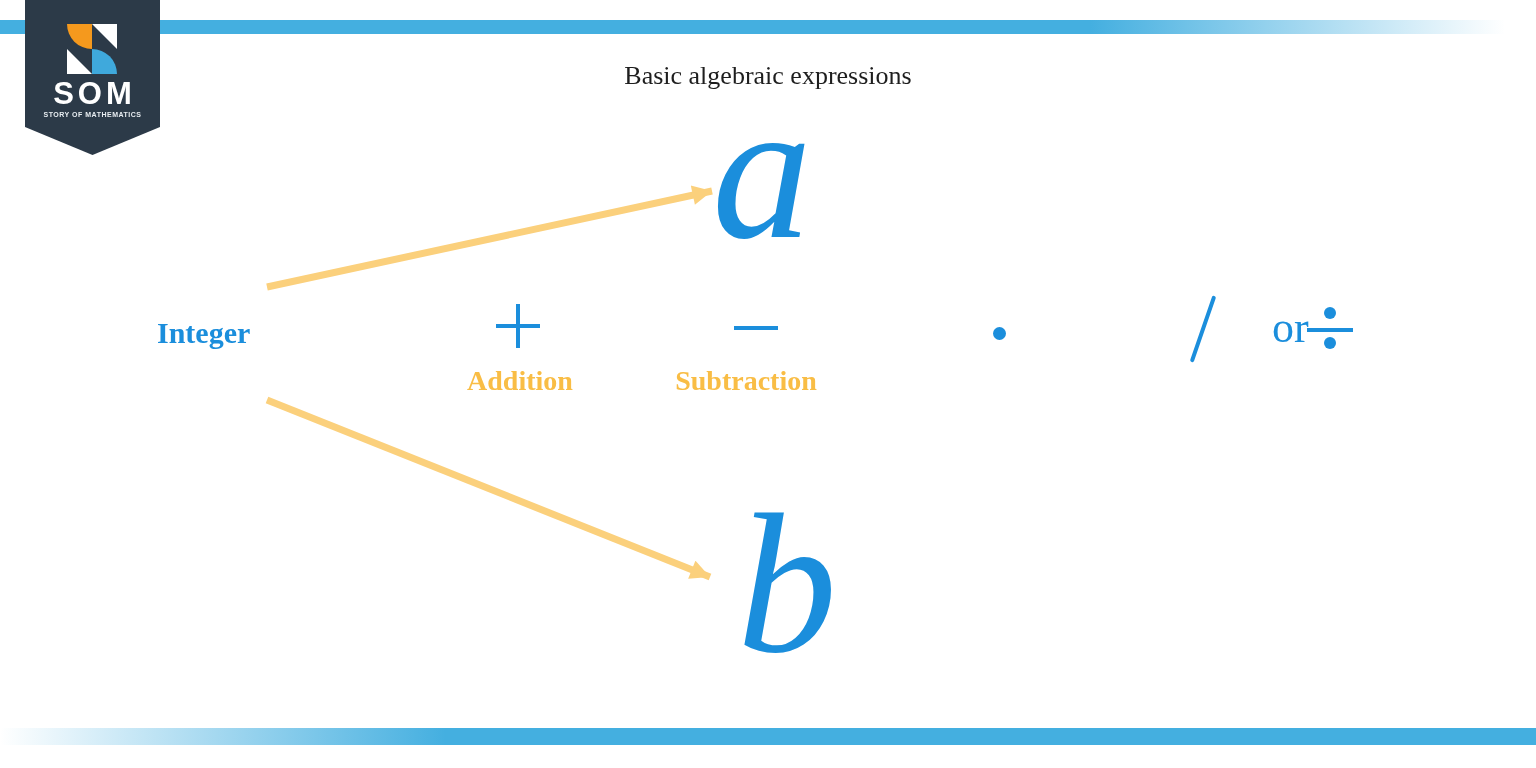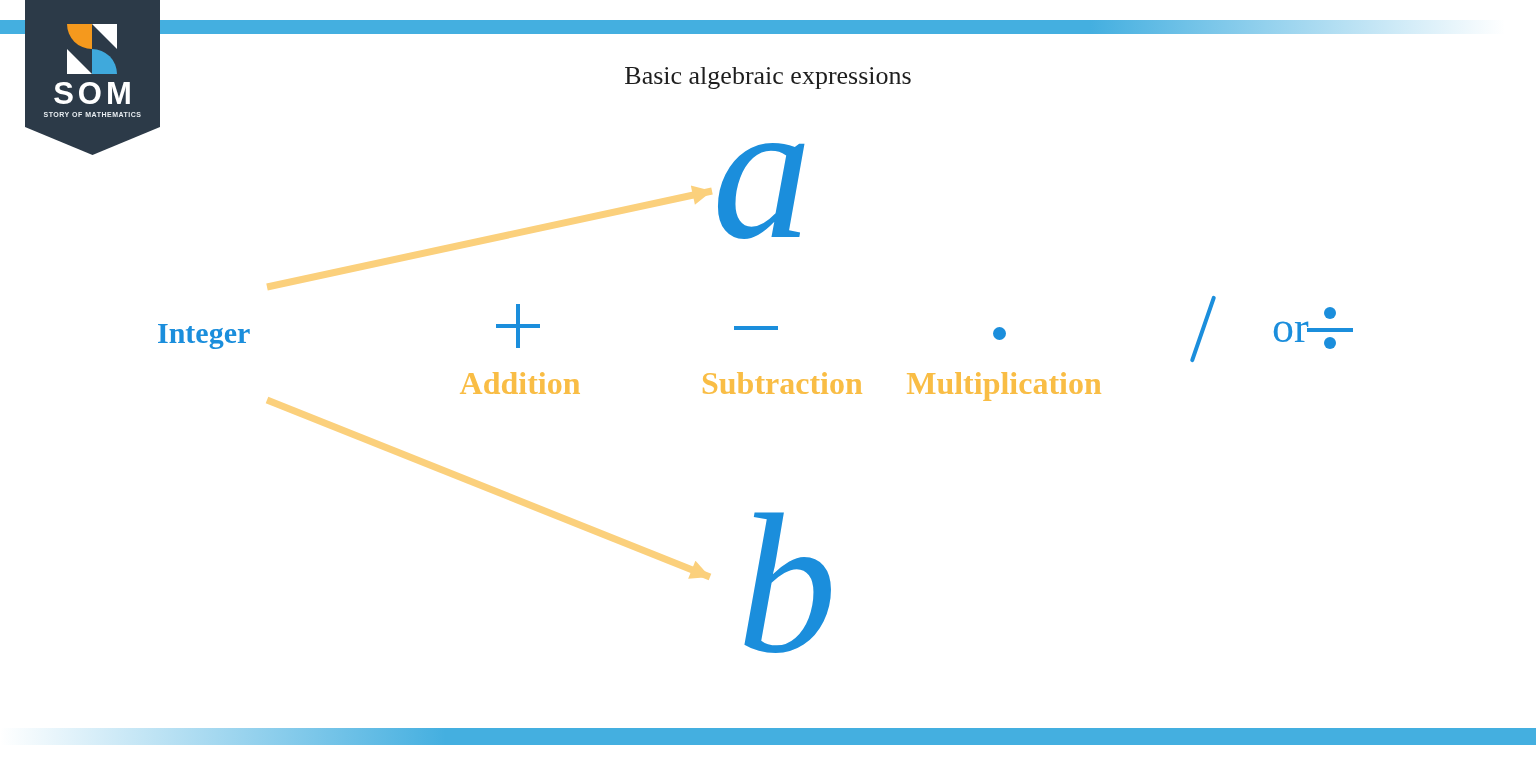--- a/index.html
+++ b/index.html
@@ -79,25 +79,25 @@
   .or{
     position:absolute;left:1243px;top:306px;font-size:44px;line-height:1;color:var(--accent-blue);margin-left:29px;
   }
   .obelus{position:absolute;left:1303px;top:307px;width:54px;height:42px;}
   .obelus .bar{position:absolute;left:4px;top:21px;width:46px;height:4px;background:var(--accent-blue);}
   .obelus .od{position:absolute;left:21px;width:12px;height:12px;border-radius:50%;background:var(--accent-blue);}
   .obelus .od.t{top:0;}
   .obelus .od.b{top:30px;}
   
   .op-label{
-    position:absolute;top:366px;text-align:center;font-weight:bold;font-size:32px;line-height:1.1;
+    position:absolute;top:366px;text-align:center;font-weight:bold;font-size:28px;line-height:1.1;
     color:var(--gold);
   }
   .op-addition{left:440px;width:160px;}
-  .op-subtraction{left:666px;width:160px;margin-left:35px;}
+  .op-subtraction{left:666px;width:160px;}
   .op-multiplication{left:904px;width:200px;}
   .op-division{left:1164px;width:200px;}
 </style>
 </head>
 <body>
 
 <div class="stage">
 
   <div class="top-bar"></div>
   <div class="bottom-bar"></div>
@@ -133,21 +133,20 @@
   <div class="plus">
     <div class="ph"></div>
     <div class="pv"></div>
   </div>
   <div class="op-label op-addition">Addition</div>
 
   <div class="minus"></div>
   <div class="op-label op-subtraction">Subtraction</div>
 
   <div class="mdot"></div>
-  <div class="op-label op-multiplication">Multiplication</div>
 
   <div class="slash"></div>
   <div class="or">or</div>
   <div class="obelus">
     <i class="od t"></i>
     <i class="bar"></i>
     <i class="od b"></i>
   </div>
 
 </div>

